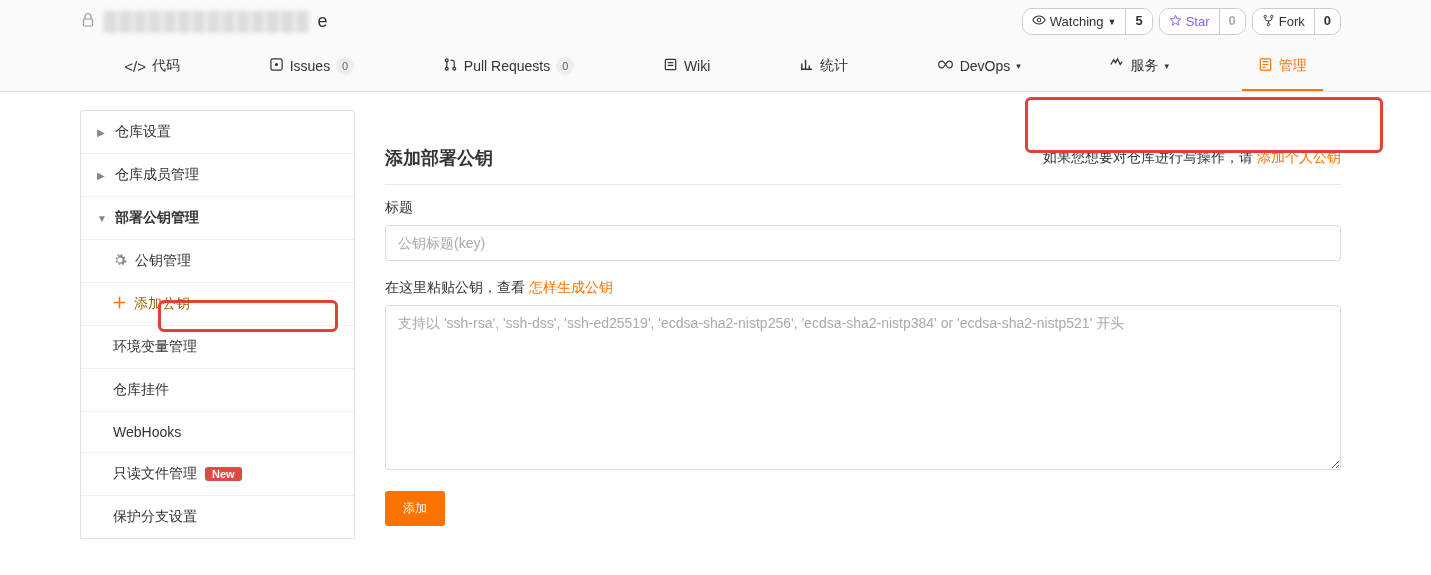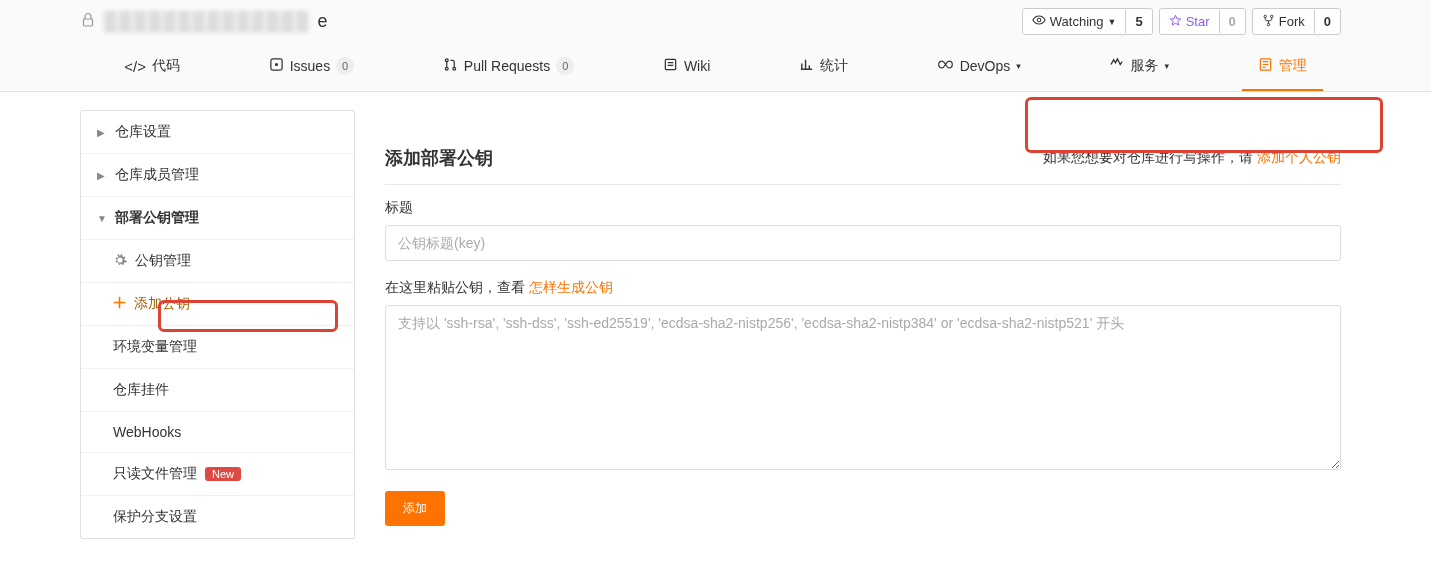--- a/index.html
+++ b/index.html
@@ -4,21 +4,21 @@
   <style>
     * { box-sizing: border-box; margin: 0; padding: 0; }
     body { font-family: -apple-system, BlinkMacSystemFont, "Segoe UI", Helvetica, Arial, sans-serif; font-size: 14px; color: #333; background: #fff; }
     
     .top-bar { display: flex; justify-content: space-between; align-items: center; padding: 8px 90px 8px 80px; background: #fafafa; }
     .repo-title { display: flex; align-items: center; gap: 8px; }
     .repo-title .lock { color: #999; font-size: 16px; }
     .repo-name { font-size: 18px; color: #333; font-weight: 400; letter-spacing: 2px; }
     .repo-name .blur { color: #ddd; filter: blur(2px); }
     .action-buttons { display: flex; gap: 6px; }
-    .btn-group { display: flex; border: 1px solid #ccc; border-radius: 3px; overflow: hidden; background: #fff; align-items: center; }
+    .btn-group { display: flex; border: 1px solid #ccc; border-radius: 10px; overflow: hidden; background: #fff; }
     .btn-group .btn { display: flex; align-items: center; gap: 4px; padding: 4px 9px; font-size: 13px; background: #fff; border: none; cursor: pointer; color: #333; }
     .btn-group .btn.disabled { color: #8b5cf6; }
     .btn-group .count { padding: 4px 9px; border-left: 1px solid #ccc; background: #fff; font-weight: 600; font-size: 13px; }
     .btn-group .count.disabled { color: #aaa; }
     .caret-d { font-size: 9px; }
     
     .nav-tabs { display: flex; justify-content: space-around; align-items: center; padding: 0 80px; border-bottom: 1px solid #e0e0e0; background: #fafafa; }
     .nav-tab { display: flex; align-items: center; gap: 6px; padding: 14px 16px; cursor: pointer; color: #333; border-bottom: 2px solid transparent; font-size: 14px; white-space: nowrap; }
     .nav-tab.active { color: #fe7300; border-bottom-color: #fe7300; }
     .nav-tab .badge { display: inline-flex; align-items: center; justify-content: center; min-width: 18px; height: 18px; padding: 0 5px; border-radius: 9px; background: #eee; font-size: 11px; color: #666; }
@@ -28,21 +28,21 @@
     .sidebar { width: 275px; flex-shrink: 0; }
     .sidebar-section { border: 1px solid #e0e0e0; border-radius: 2px; background: #fff; }
     .sidebar-item { display: flex; align-items: center; gap: 8px; padding: 12px 16px; cursor: pointer; font-size: 14px; color: #333; border-bottom: 1px solid #f0f0f0; }
     .sidebar-item:last-child { border-bottom: none; }
     .sidebar-item.expanded { font-weight: 600; }
     .sidebar-item.sub { padding-left: 32px; }
     .sidebar-item.active { color: #a16207; }
     .sidebar-item .tri { font-size: 10px; color: #888; width: 10px; }
     .sidebar-item .icon { color: #888; font-size: 13px; }
     .sidebar-item.active .icon { color: #fe7300; }
-    .new-badge { display: inline-block; padding: 1px 7px; border-radius: 3px; background: #dd4a43; color: #fff; font-size: 11px; font-weight: 400; }
+    .new-badge { display: inline-block; padding: 1px 7px; border-radius: 3px; background: #dd4a43; color: #fff; font-size: 11px; font-weight: 700; }
     
     .highlight-box { position: absolute; border: 3px solid #dd4233; border-radius: 6px; pointer-events: none; }
     .highlight-sidebar { left: 78px; top: 190px; width: 180px; height: 32px; }
     
     .main { flex: 1; position: relative; }
     .main-header { display: flex; justify-content: space-between; align-items: center; padding-bottom: 14px; border-bottom: 1px solid #e8e8e8; margin-bottom: 14px; margin-top: 36px; }
     .main-title { font-size: 18px; font-weight: 600; }
     .hint-text { font-size: 14px; }
     .hint-text a { color: #fe7300; text-decoration: none; }
     .highlight-hint { position: absolute; right: -42px; top: -13px; width: 358px; height: 56px; border: 3px solid #dd4233; border-radius: 6px; pointer-events: none; }

